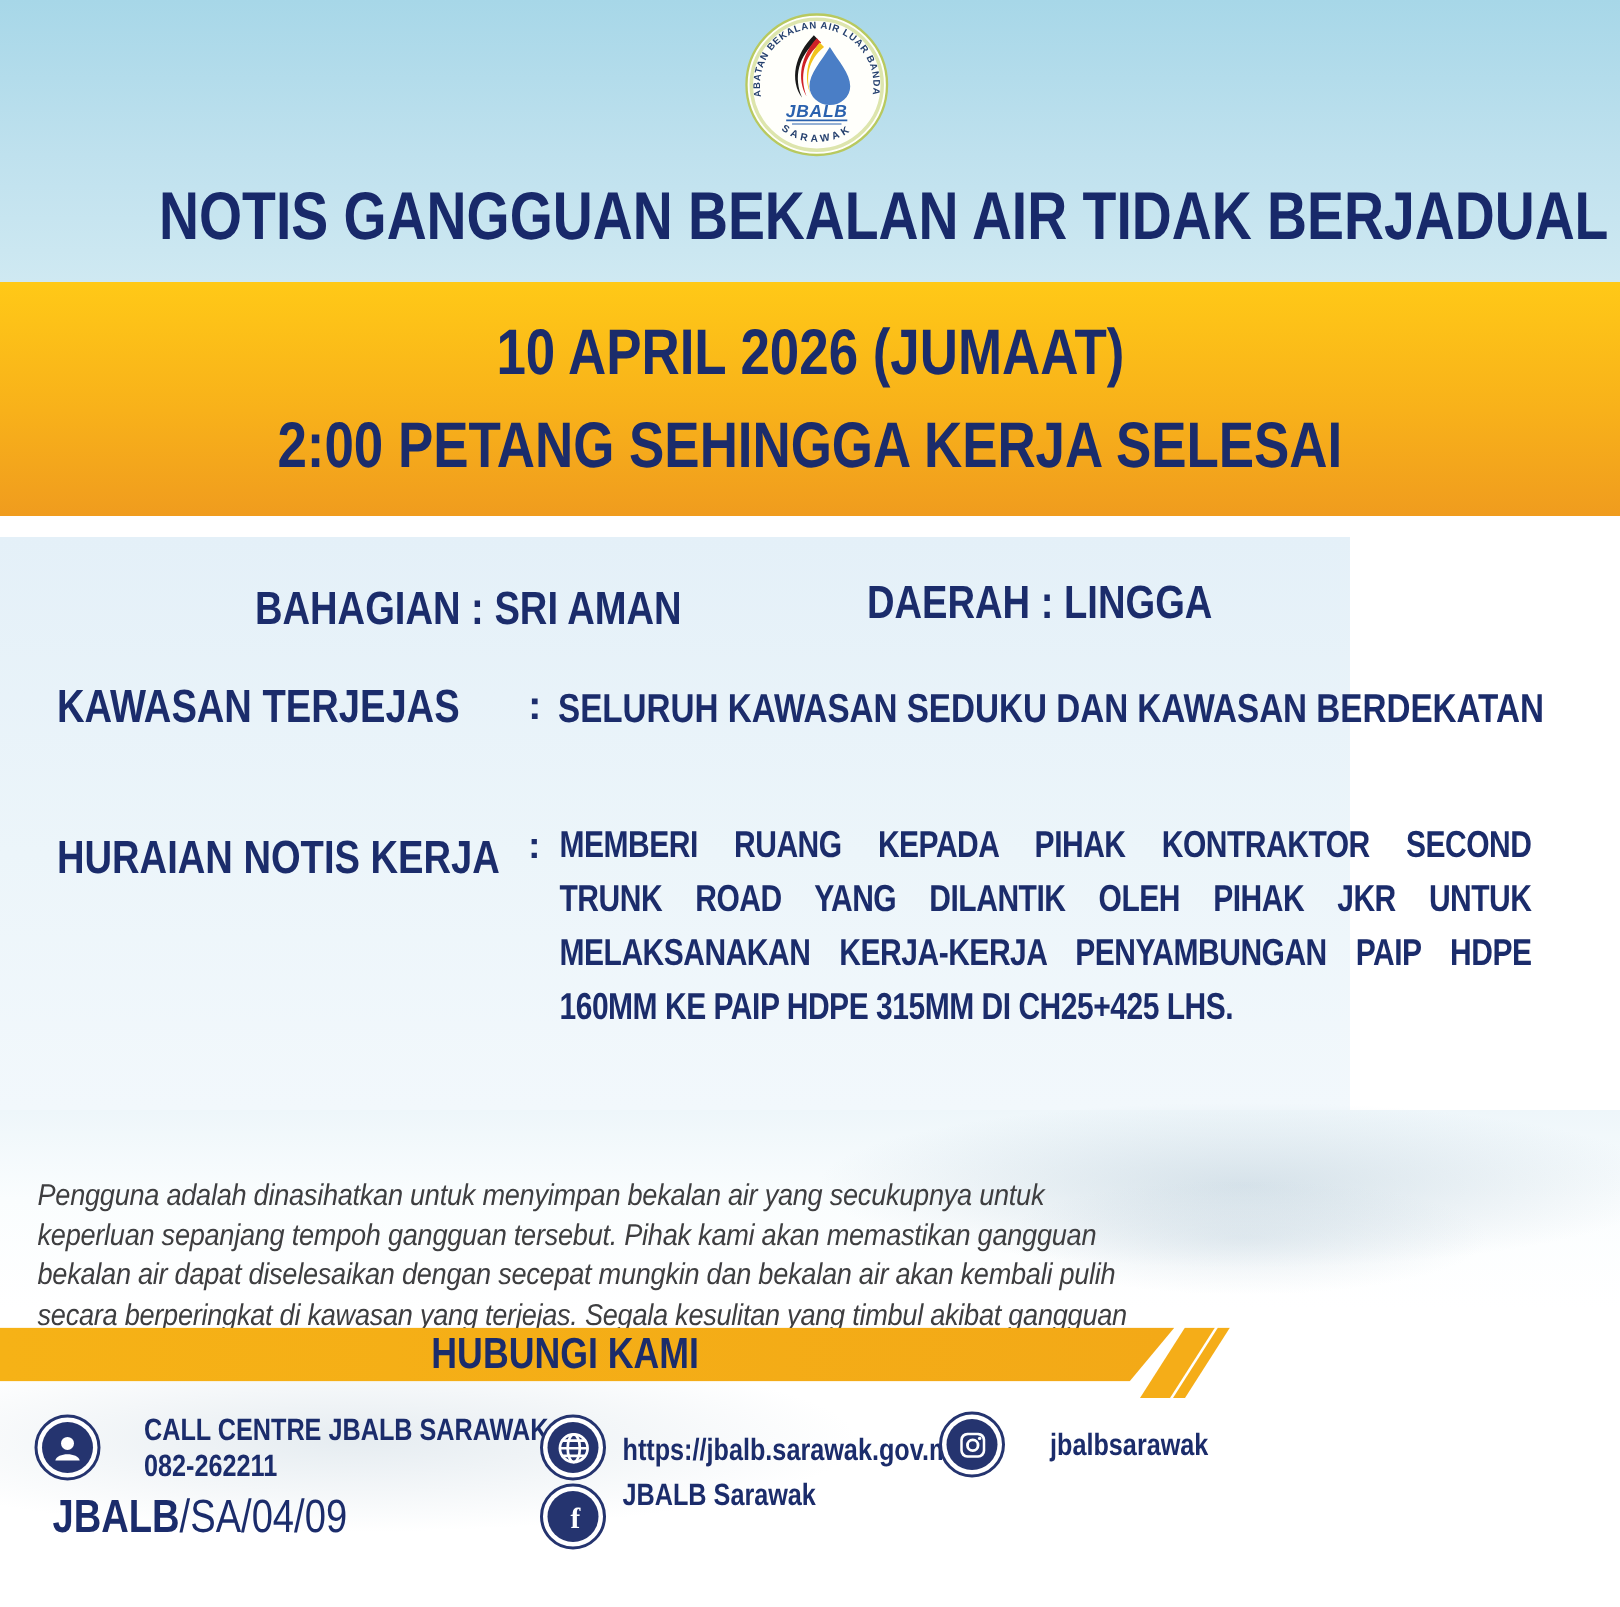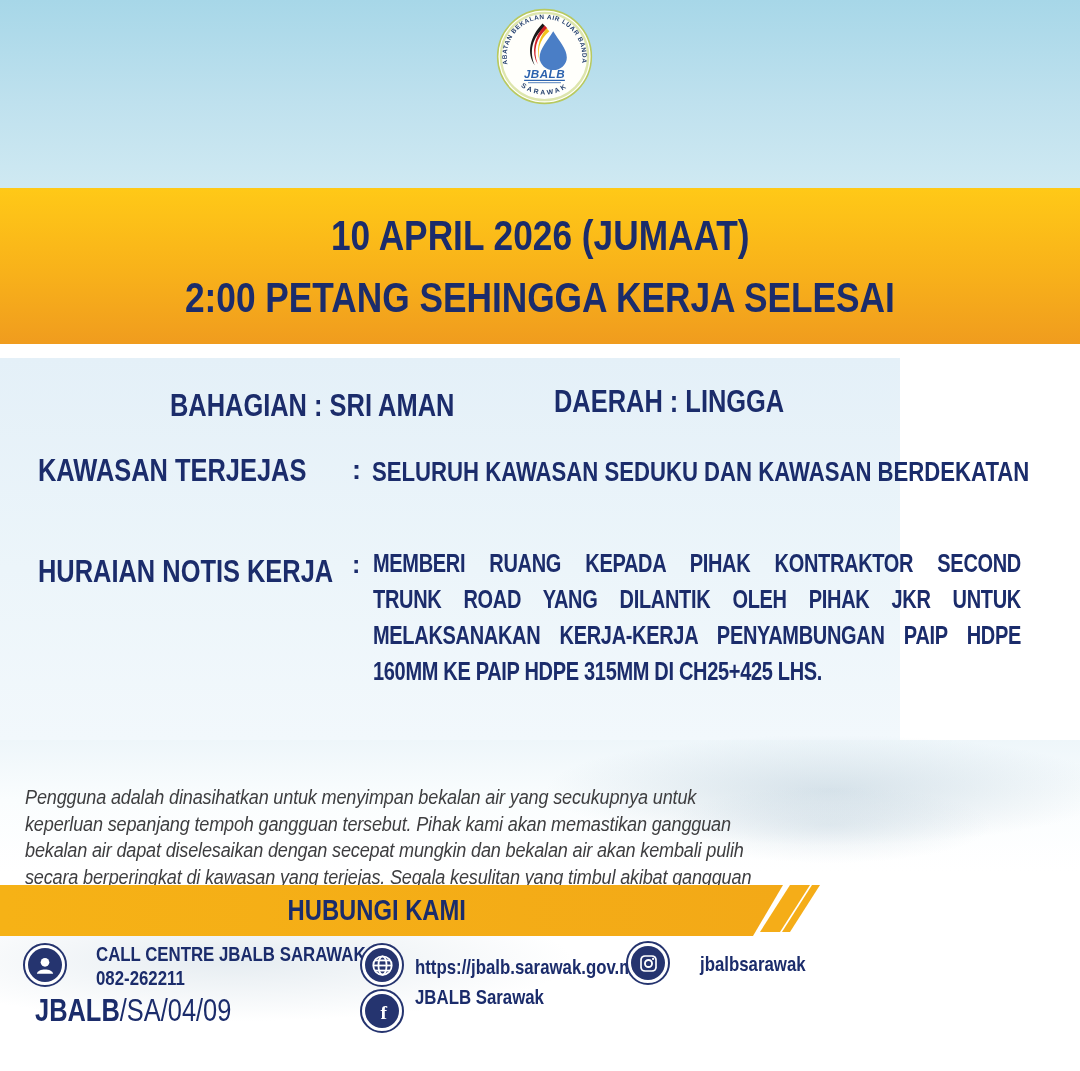--- a/index.html
+++ b/index.html
@@ -19,21 +19,21 @@
   .sec-date{position:absolute;left:0;top:188px;width:1080px;height:156px;
     background:linear-gradient(180deg,#ffc917 0%,#f8b11a 55%,#f09c1e 100%);
     display:flex;flex-direction:column;justify-content:center;align-items:center;}
   .date-line{font-weight:700;font-size:43px;line-height:62px;color:#1b2c6b;text-align:center;}
 
   
   .sec-body{position:absolute;left:0;top:358px;width:900px;height:382px;
     background:linear-gradient(180deg,#e4f0f8 0%,#ecf5fa 55%,#f2f8fc 100%);}
   .field{position:absolute;font-weight:700;color:#1b2c6b;}
   .f-bahagian{left:170px;top:30px;font-size:31px;}
-  .f-daerah{left:554px;top:26px;font-size:31px;}
+  .f-daerah{left:578px;top:26px;font-size:31px;}
   .f-kwlabel{left:38px;top:95px;font-size:31px;text-align:center;}
   .f-kwcolon{left:352px;top:97px;font-size:27px;}
   .f-kwvalue{left:372px;top:99px;font-size:27px;}
   .f-hnlabel{left:38px;top:196px;font-size:31px;}
   .f-hncolon{left:352px;top:192px;font-size:25px;}
   .para{position:absolute;left:373px;top:187px;width:810px;transform:scaleX(.8);
     transform-origin:0 0;font-weight:700;font-size:25px;line-height:36px;
     letter-spacing:-0.4px;color:#1b2c6b;}
   .jline{text-align:justify;text-align-last:justify;}
   .jline.last{text-align-last:left;}
@@ -45,21 +45,21 @@
     background:radial-gradient(ellipse at 50% 50%,rgba(173,195,210,.45),rgba(173,195,210,0) 65%);}
   .splash2{position:absolute;left:-80px;top:150px;width:700px;height:140px;border-radius:50%;
     background:radial-gradient(ellipse at 45% 50%,rgba(178,198,212,.33),rgba(178,198,212,0) 62%);}
   .splash3{position:absolute;left:640px;top:40px;width:380px;height:90px;border-radius:50%;
     background:radial-gradient(ellipse at 50% 50%,rgba(190,208,220,.35),rgba(190,208,220,0) 60%);}
   .disclaimer{position:absolute;left:25px;top:44px;width:820px;transform:scaleX(.905);
     transform-origin:0 0;font-style:italic;font-size:20px;line-height:26.5px;
     color:#3e3e40;letter-spacing:-0.2px;}
 
   
-  .band{position:absolute;left:0;top:145px;width:783px;height:51px;
+  .band{position:absolute;left:0;top:145px;width:783px;height:36px;
     background:linear-gradient(90deg,#f6b216,#f3a917);
     clip-path:polygon(0 0,783px 0,753px 100%,0 100%);
     display:flex;align-items:center;justify-content:center;padding-right:30px;box-sizing:border-box;}
   .band-title{font-weight:700;font-size:29px;color:#1b2c6b;}
   .stripe1{position:absolute;left:760px;top:145px;width:50px;height:47px;background:#f5ad18;
     clip-path:polygon(30px 0,50px 0,20px 100%,0 100%);}
   .stripe2{position:absolute;left:782px;top:145px;width:38px;height:47px;background:#f5ad18;
     clip-path:polygon(30px 0,38px 0,8px 100%,0 100%);}
 
   
@@ -110,20 +110,23 @@
         </text>
         <path d="M -2,-34 C -15,-21 -19,-3 -10,9 C -16,-5 -13,-20 1,-31 Z" fill="#1a1a1a"></path>
         <path d="M 0,-32 C -11,-20 -14,-4 -7,8 C -12,-6 -9,-19 3,-29 Z" fill="#cf2027"></path>
         <path d="M 2,-29 C -7,-18 -9,-4 -4,7 C -8,-5 -6,-17 5,-26 Z" fill="#f2c31d"></path>
         <path d="M 9,-26 C 3,-16 -5,-8 -5,1 a 14,13 0 0 0 28,0 C 23,-8 15,-16 9,-26 Z" fill="#4a7ec6"></path>
         <text x="0" y="22" font-size="12" font-style="italic" font-weight="700" fill="#2b62ae" text-anchor="middle" letter-spacing="0.5">JBALB</text>
         <line x1="-21" y1="24.5" x2="21" y2="24.5" stroke="#2b62ae" stroke-width="1.3"></line>
         <line x1="-17" y1="27" x2="17" y2="27" stroke="#2b62ae" stroke-width="0.8"></line>
       </svg>
     </div>
+    <div class="title">
+      <span class="sq">NOTIS GANGGUAN BEKALAN AIR TIDAK BERJADUAL</span>
+    </div>
   </div>
 
   <div class="sec-date">
     <div class="date-line">
       <span class="sq">10 APRIL 2026 (JUMAAT)</span>
     </div>
     <div class="date-line">
       <span class="sq">2:00 PETANG SEHINGGA KERJA SELESAI</span>
     </div>
   </div>

